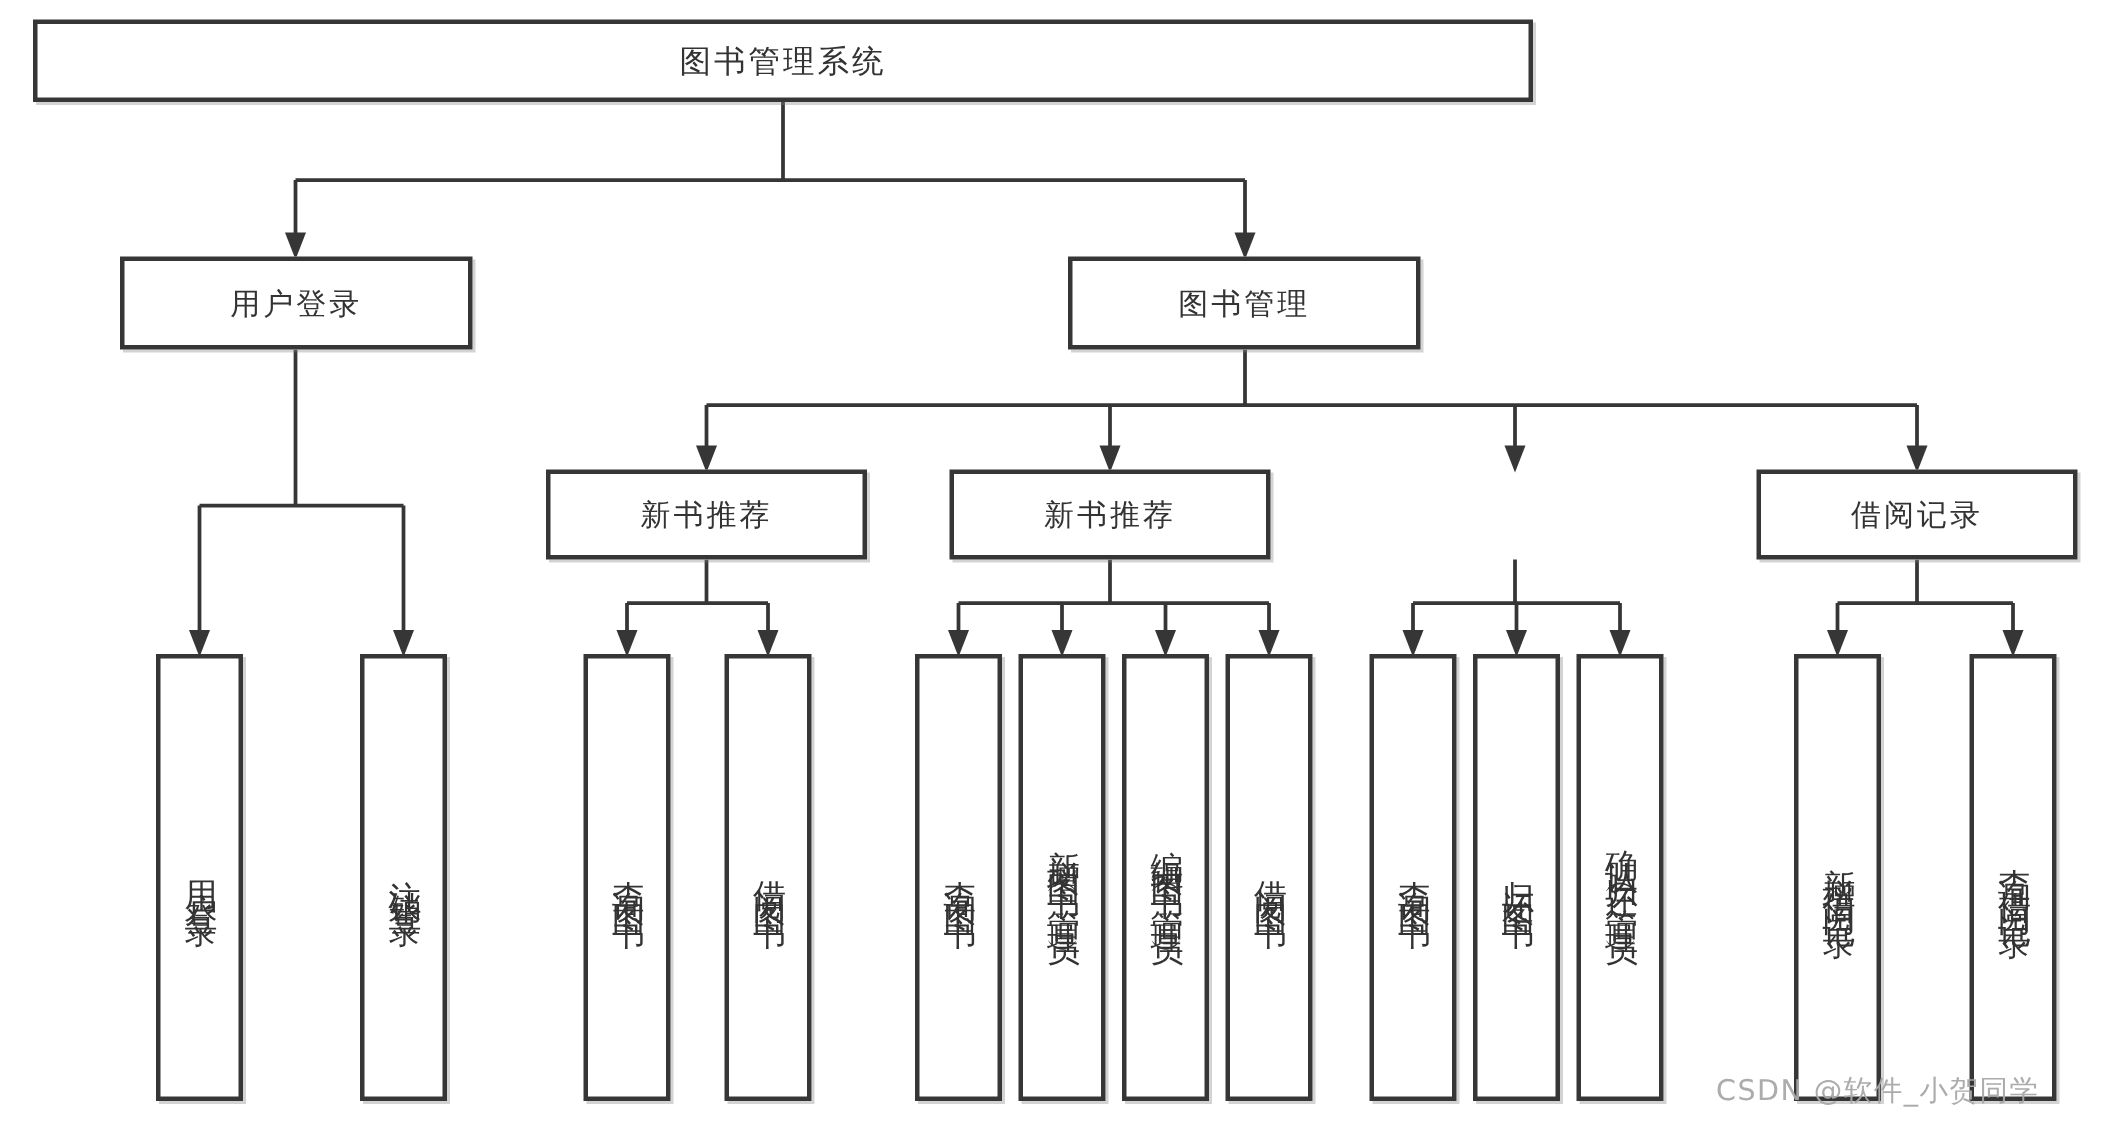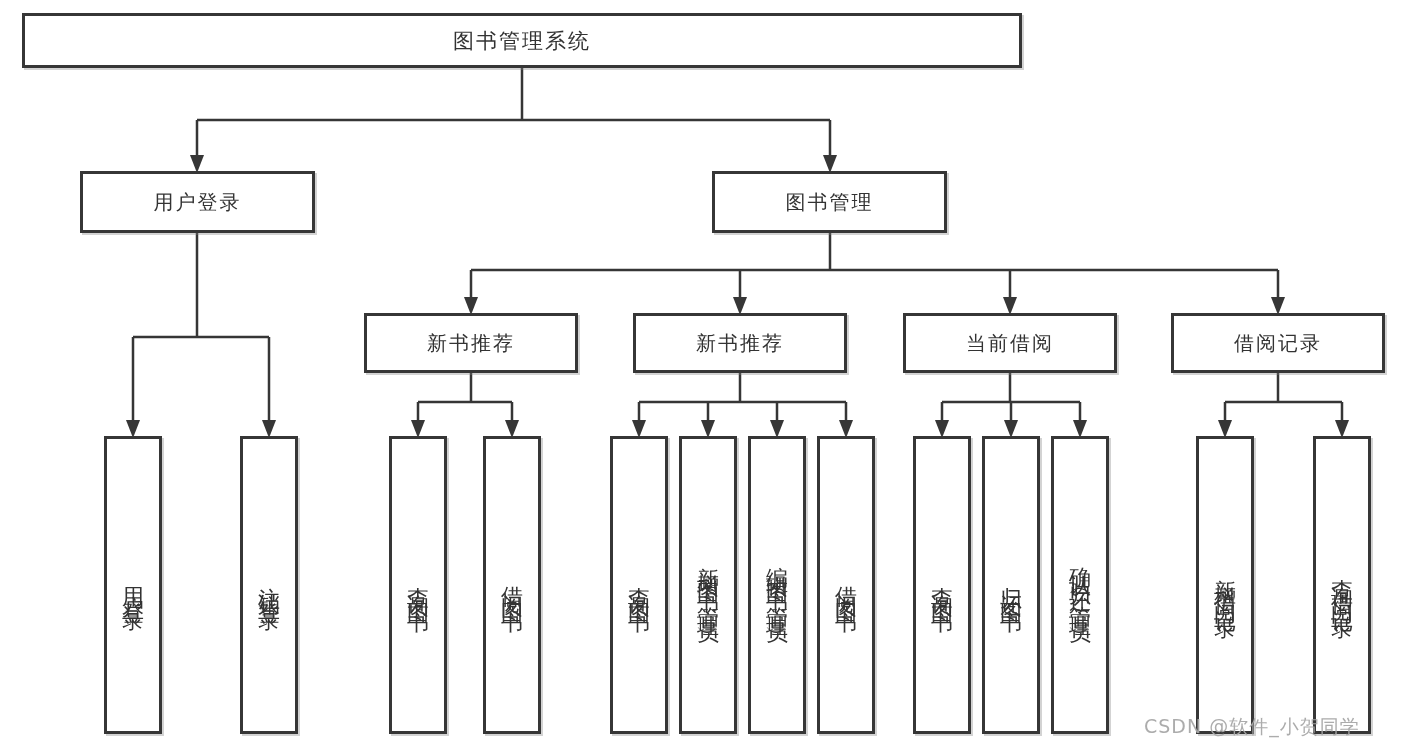--- a/index.html
+++ b/index.html
@@ -117,23 +117,20 @@
   <div class="box hbox" style="left:712px; top:171px; width:235px; height:62px;">
     <span class="lbl">图书管理</span>
   </div>
 
   <div class="box hbox" style="left:364px; top:313px; width:214px; height:60px;">
     <span class="lbl">新书推荐</span>
   </div>
   <div class="box hbox" style="left:633px; top:313px; width:214px; height:60px;">
     <span class="lbl">新书推荐</span>
   </div>
-  <div class="box hbox" style="left:903px; top:313px; width:214px; height:60px;">
-    <span class="lbl">当前借阅</span>
-  </div>
   <div class="box hbox" style="left:1171px; top:313px; width:214px; height:60px;">
     <span class="lbl">借阅记录</span>
   </div>
 
   <div class="box vbox" style="left:104px; top:436px; width:58px; height:298px;">
     <span class="lbl">用户登录</span>
   </div>
   <div class="box vbox" style="left:240px; top:436px; width:58px; height:298px;">
     <span class="lbl">注销登录</span>
   </div>

